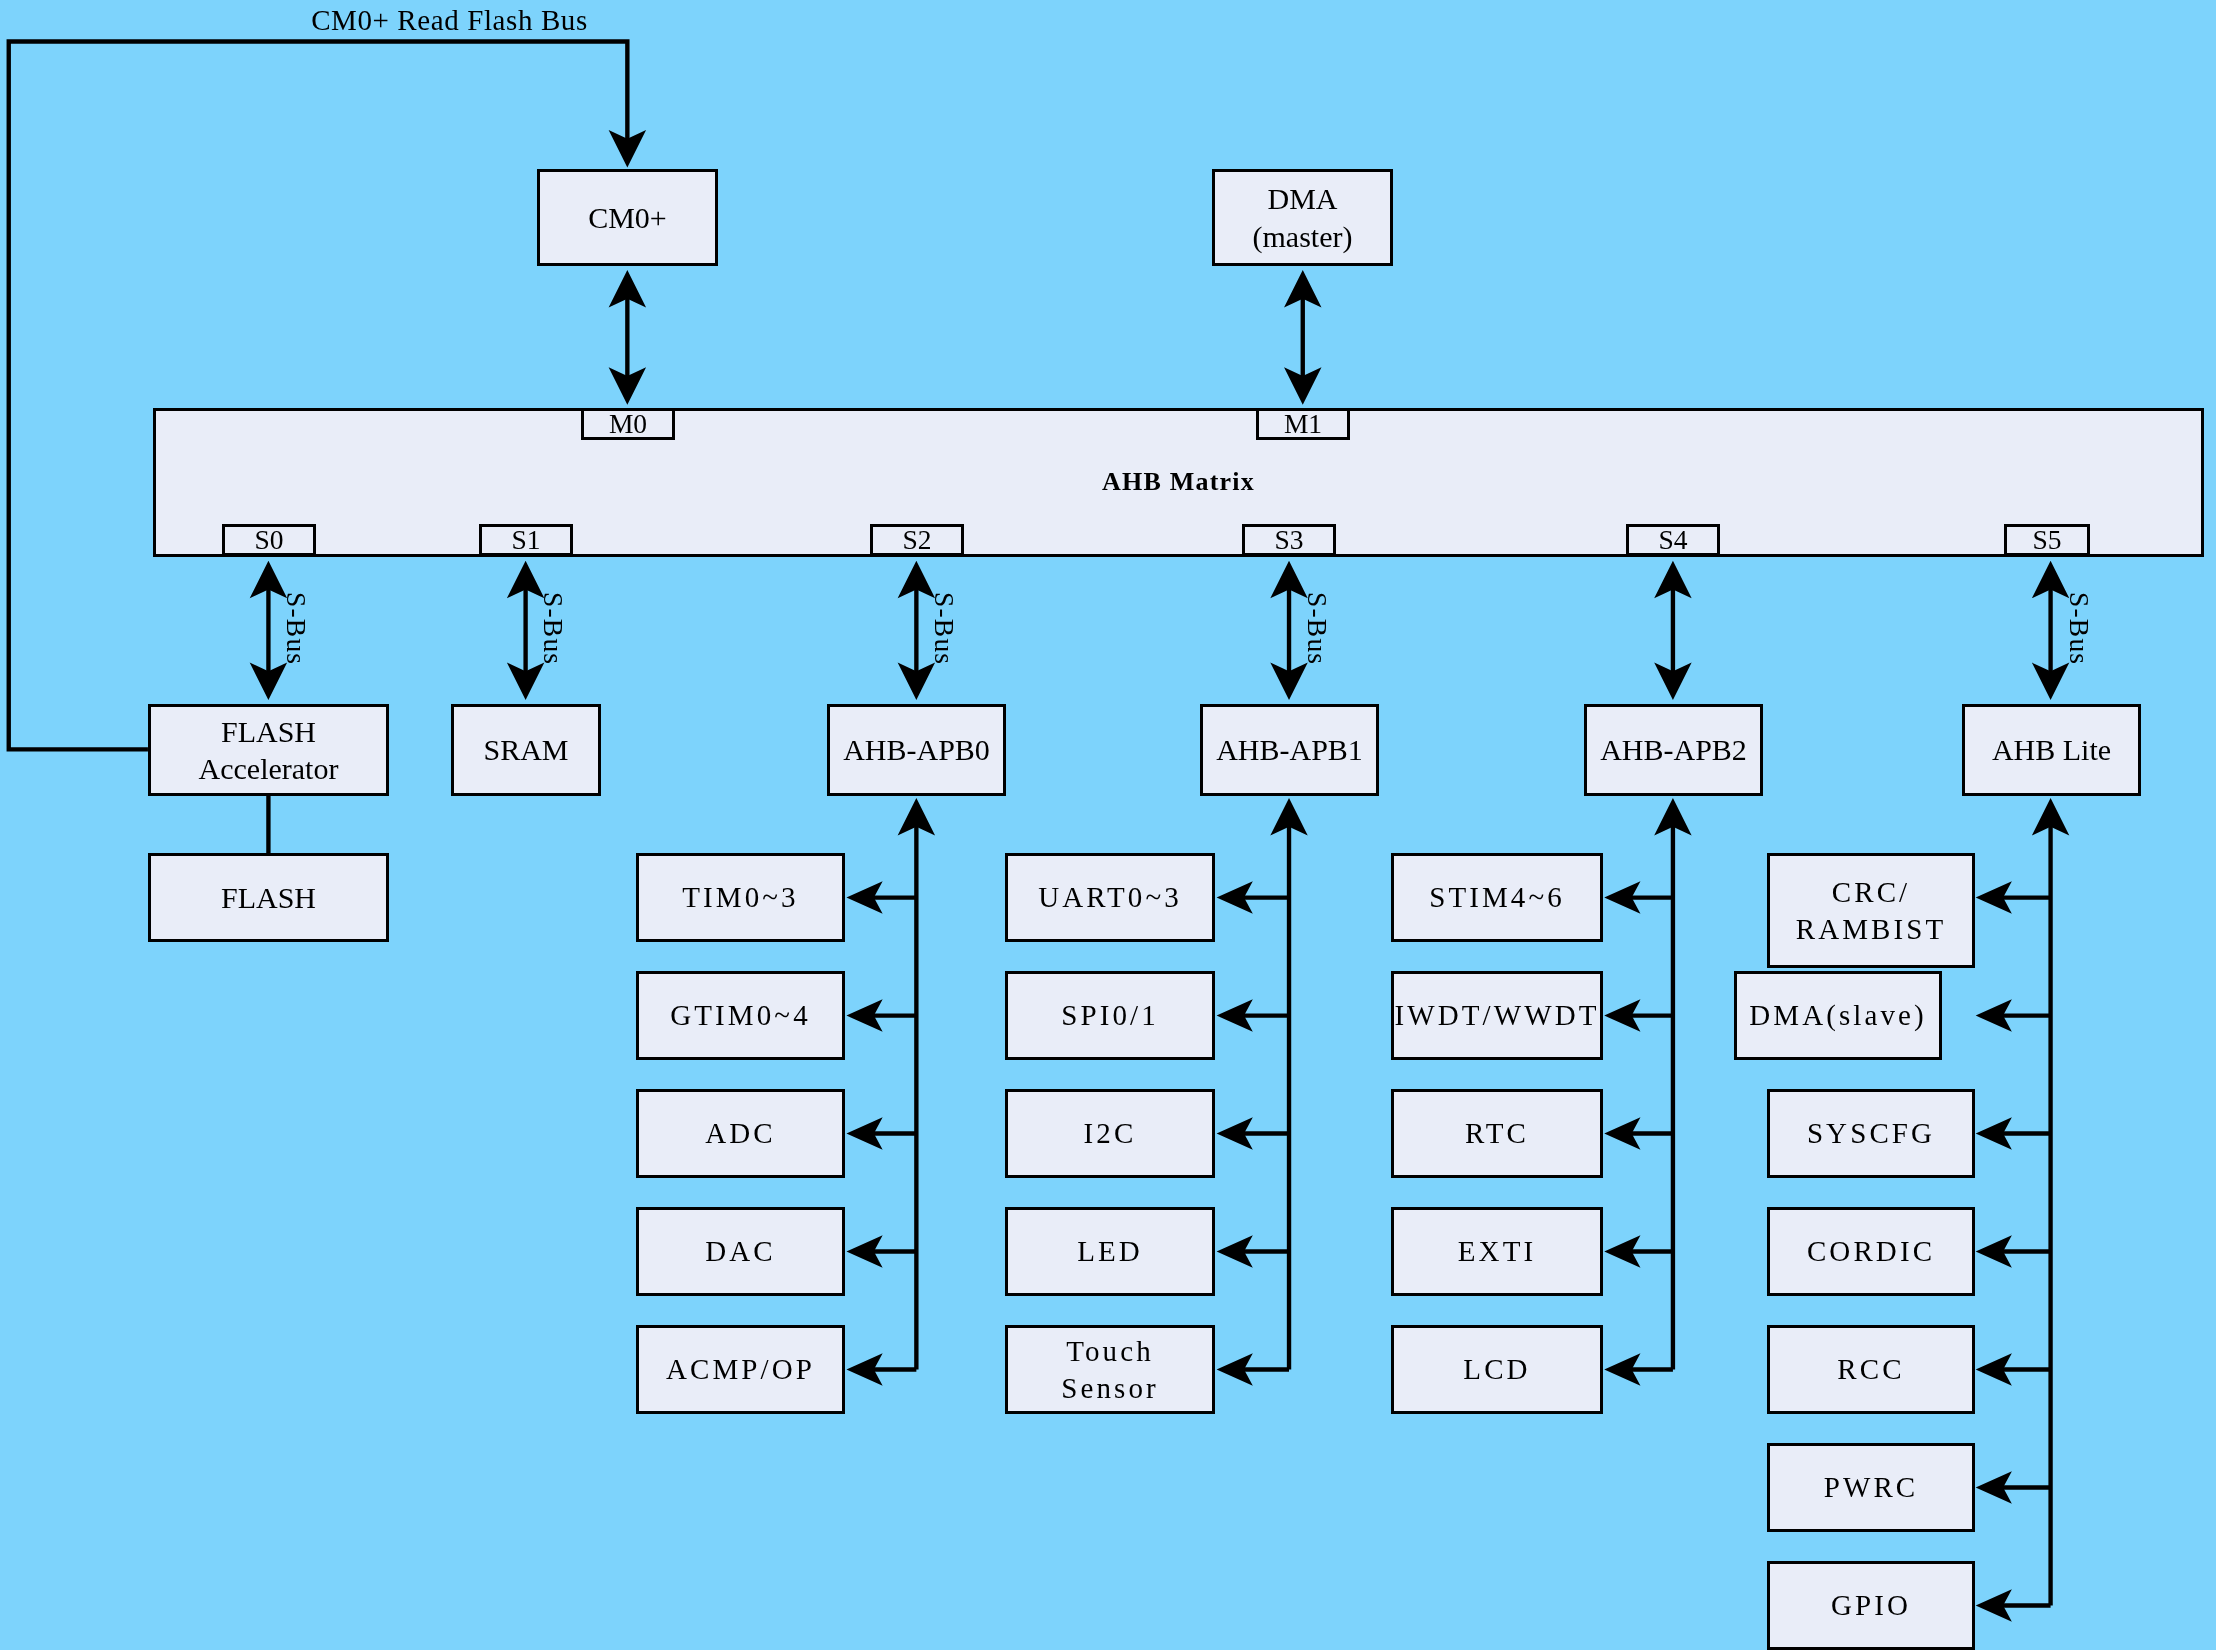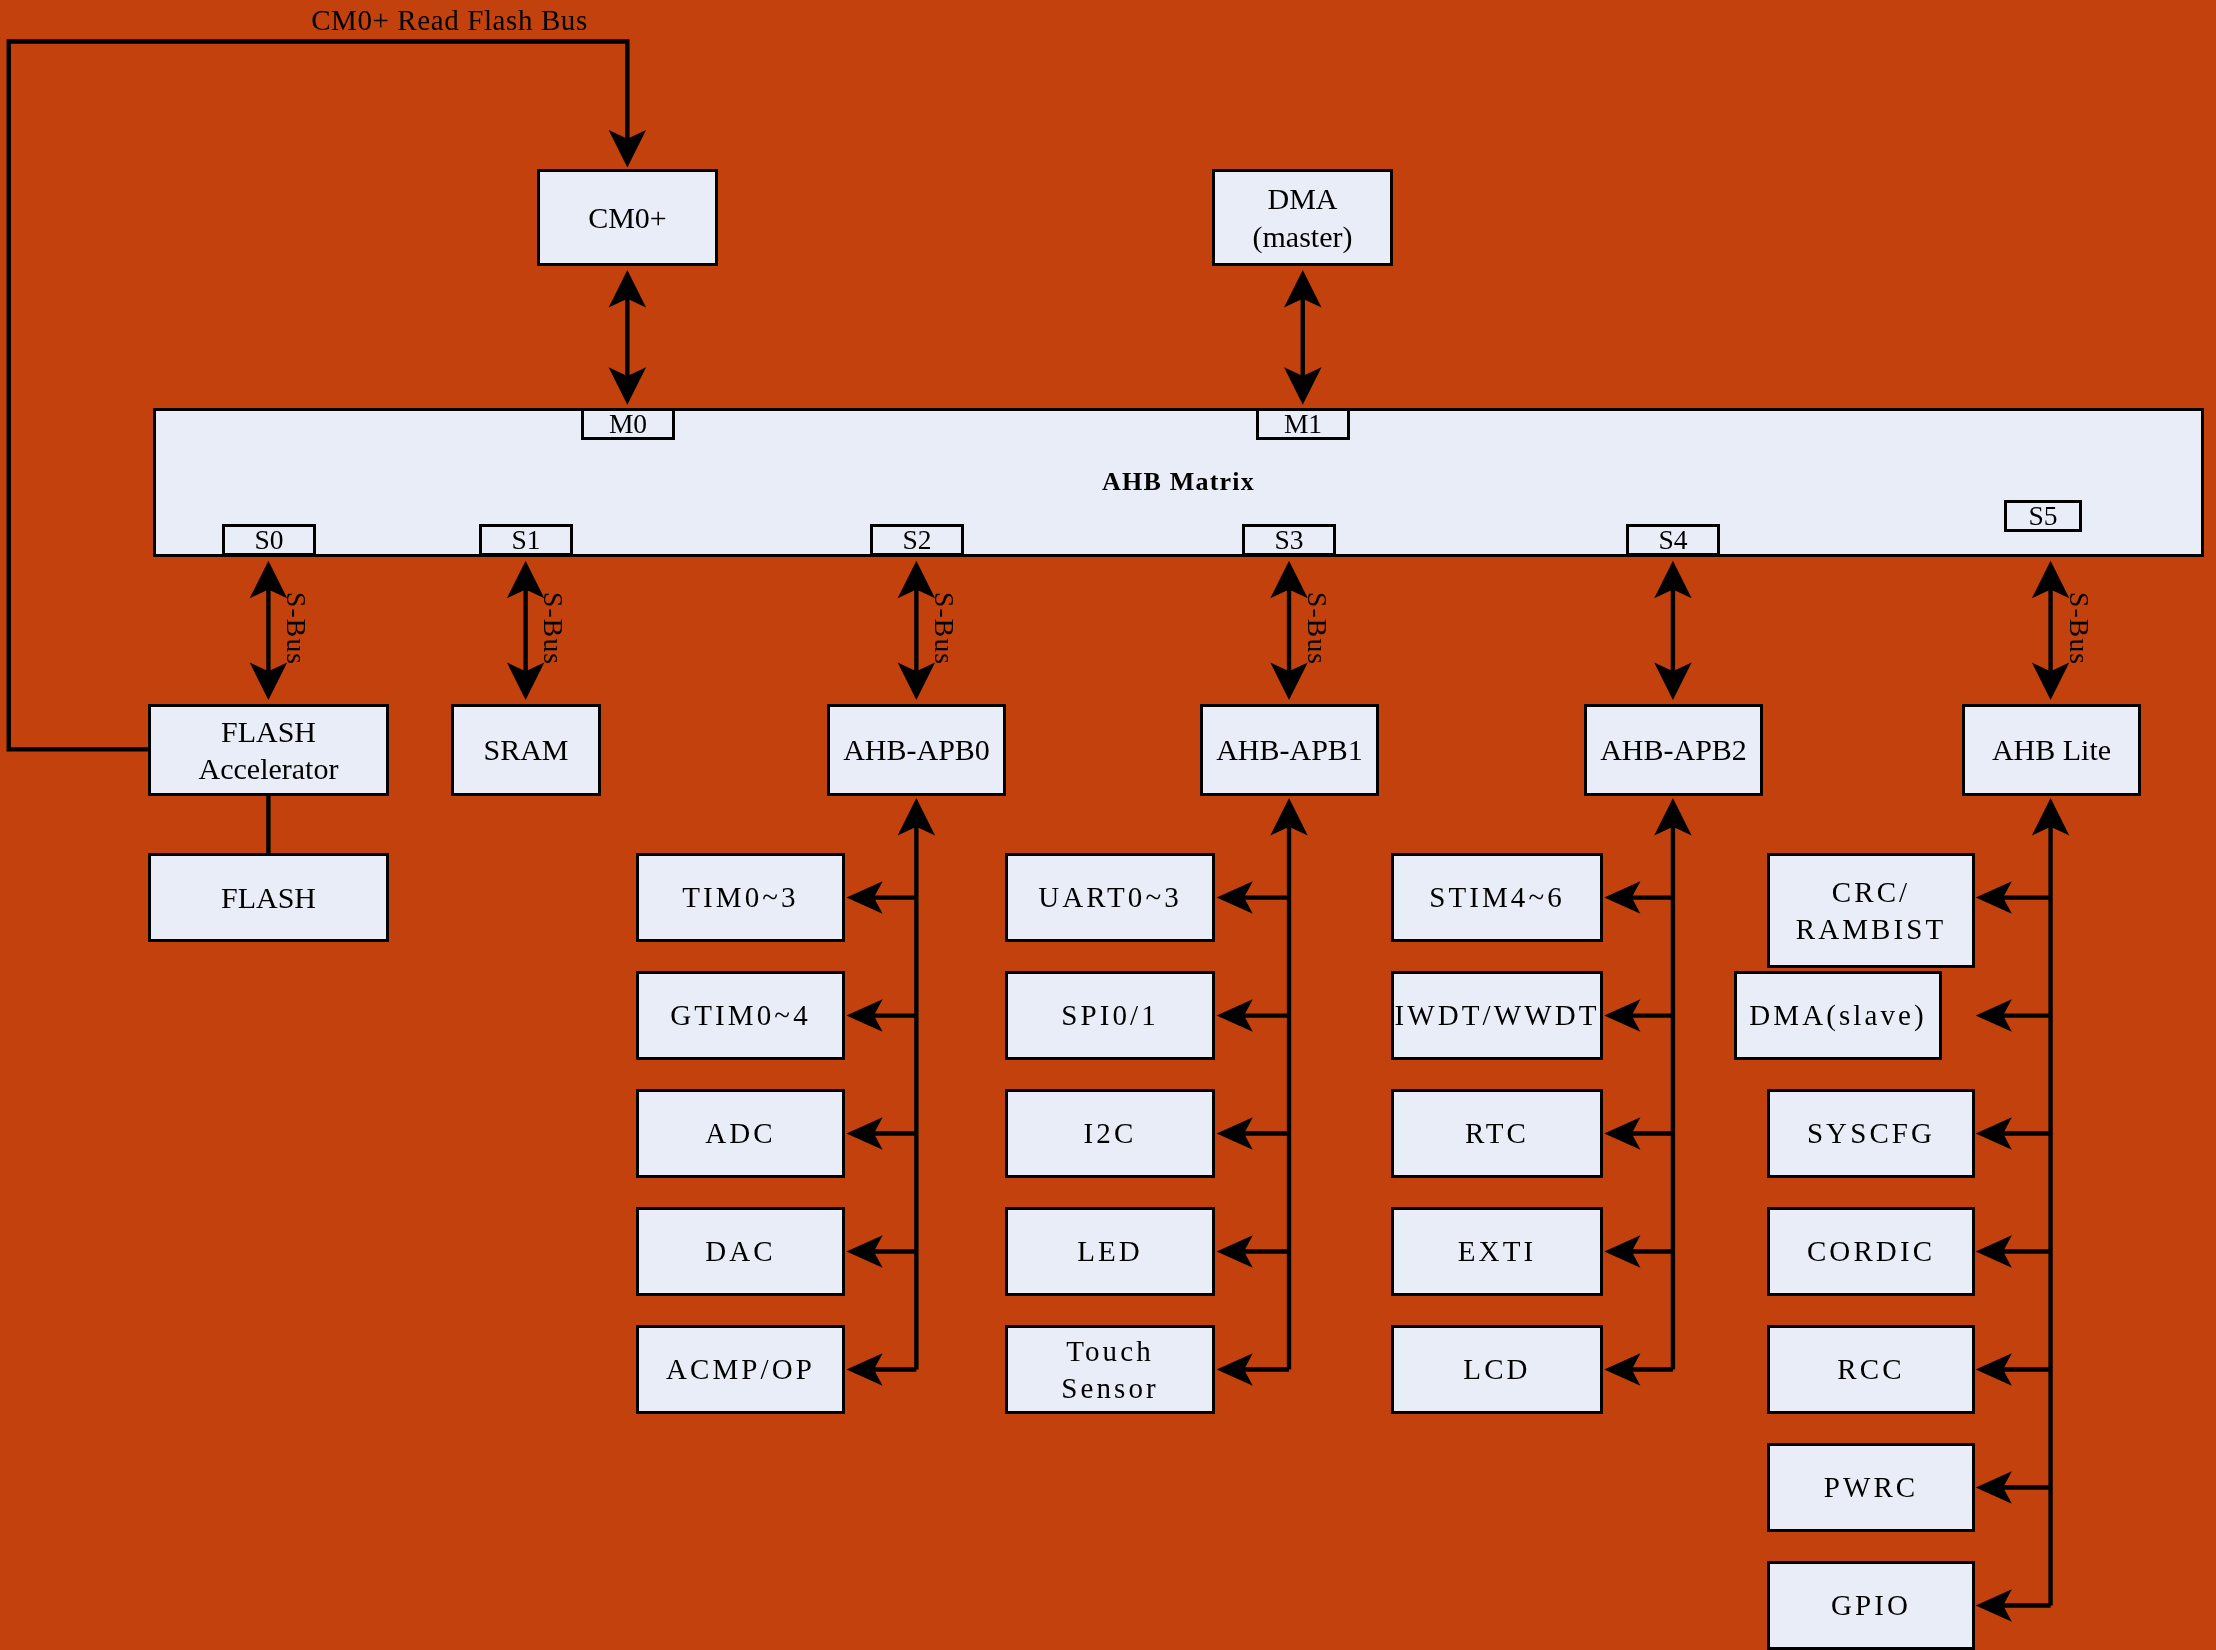--- a/index.html
+++ b/index.html
@@ -1,19 +1,19 @@
 <!DOCTYPE html>
 <html style="font-size:10px"><head>
 <meta charset="utf-8">
 <style>
   html,body{margin:0;padding:0;background:#ffffff;}
   #canvas{
     position:relative;
     width:2216px;height:1651px;
-    background:#c2410c;
+    background:#7dd3fc;
     font-family:"Liberation Serif","DejaVu Serif",serif;
     color:#000;
     overflow:hidden;
   }
   #connector-layer{position:absolute;left:0;top:0;width:2216px;height:1651px;}
   .box{
     position:absolute;
     background:var(--box-fill,#e9edf8);
     border:3.1px solid #000;
     box-sizing:border-box;
@@ -138,21 +138,21 @@
   </div>
 
   <div class="box tab" style="left:581px;top:408px;width:94px;height:32px;">M0</div>
   <div class="box tab" style="left:1256px;top:408px;width:94px;height:32px;">M1</div>
 
   <div class="box tab" style="left:222px;top:524px;width:94px;height:32px;">S0</div>
   <div class="box tab" style="left:479px;top:524px;width:94px;height:32px;">S1</div>
   <div class="box tab" style="left:870px;top:524px;width:94px;height:32px;">S2</div>
   <div class="box tab" style="left:1242px;top:524px;width:94px;height:32px;">S3</div>
   <div class="box tab" style="left:1626px;top:524px;width:94px;height:32px;">S4</div>
-  <div class="box tab" style="left:2004px;top:500px;width:78px;height:32px;">S5</div>
+  <div class="box tab" style="left:2004px;top:524px;width:86px;height:32px;">S5</div>
 
   <div class="box" style="left:148px;top:704px;width:241px;height:92px;">FLASH
 Accelerator</div>
   <div class="box" style="left:451px;top:704px;width:150px;height:92px;">SRAM</div>
   <div class="box" style="left:827px;top:704px;width:179px;height:92px;">AHB-APB0</div>
   <div class="box" style="left:1200px;top:704px;width:179px;height:92px;">AHB-APB1</div>
   <div class="box" style="left:1584px;top:704px;width:179px;height:92px;">AHB-APB2</div>
   <div class="box" style="left:1962px;top:704px;width:179px;height:92px;">AHB Lite</div>
 
   <div class="box" style="left:148px;top:853px;width:241px;height:89px;">FLASH</div>

